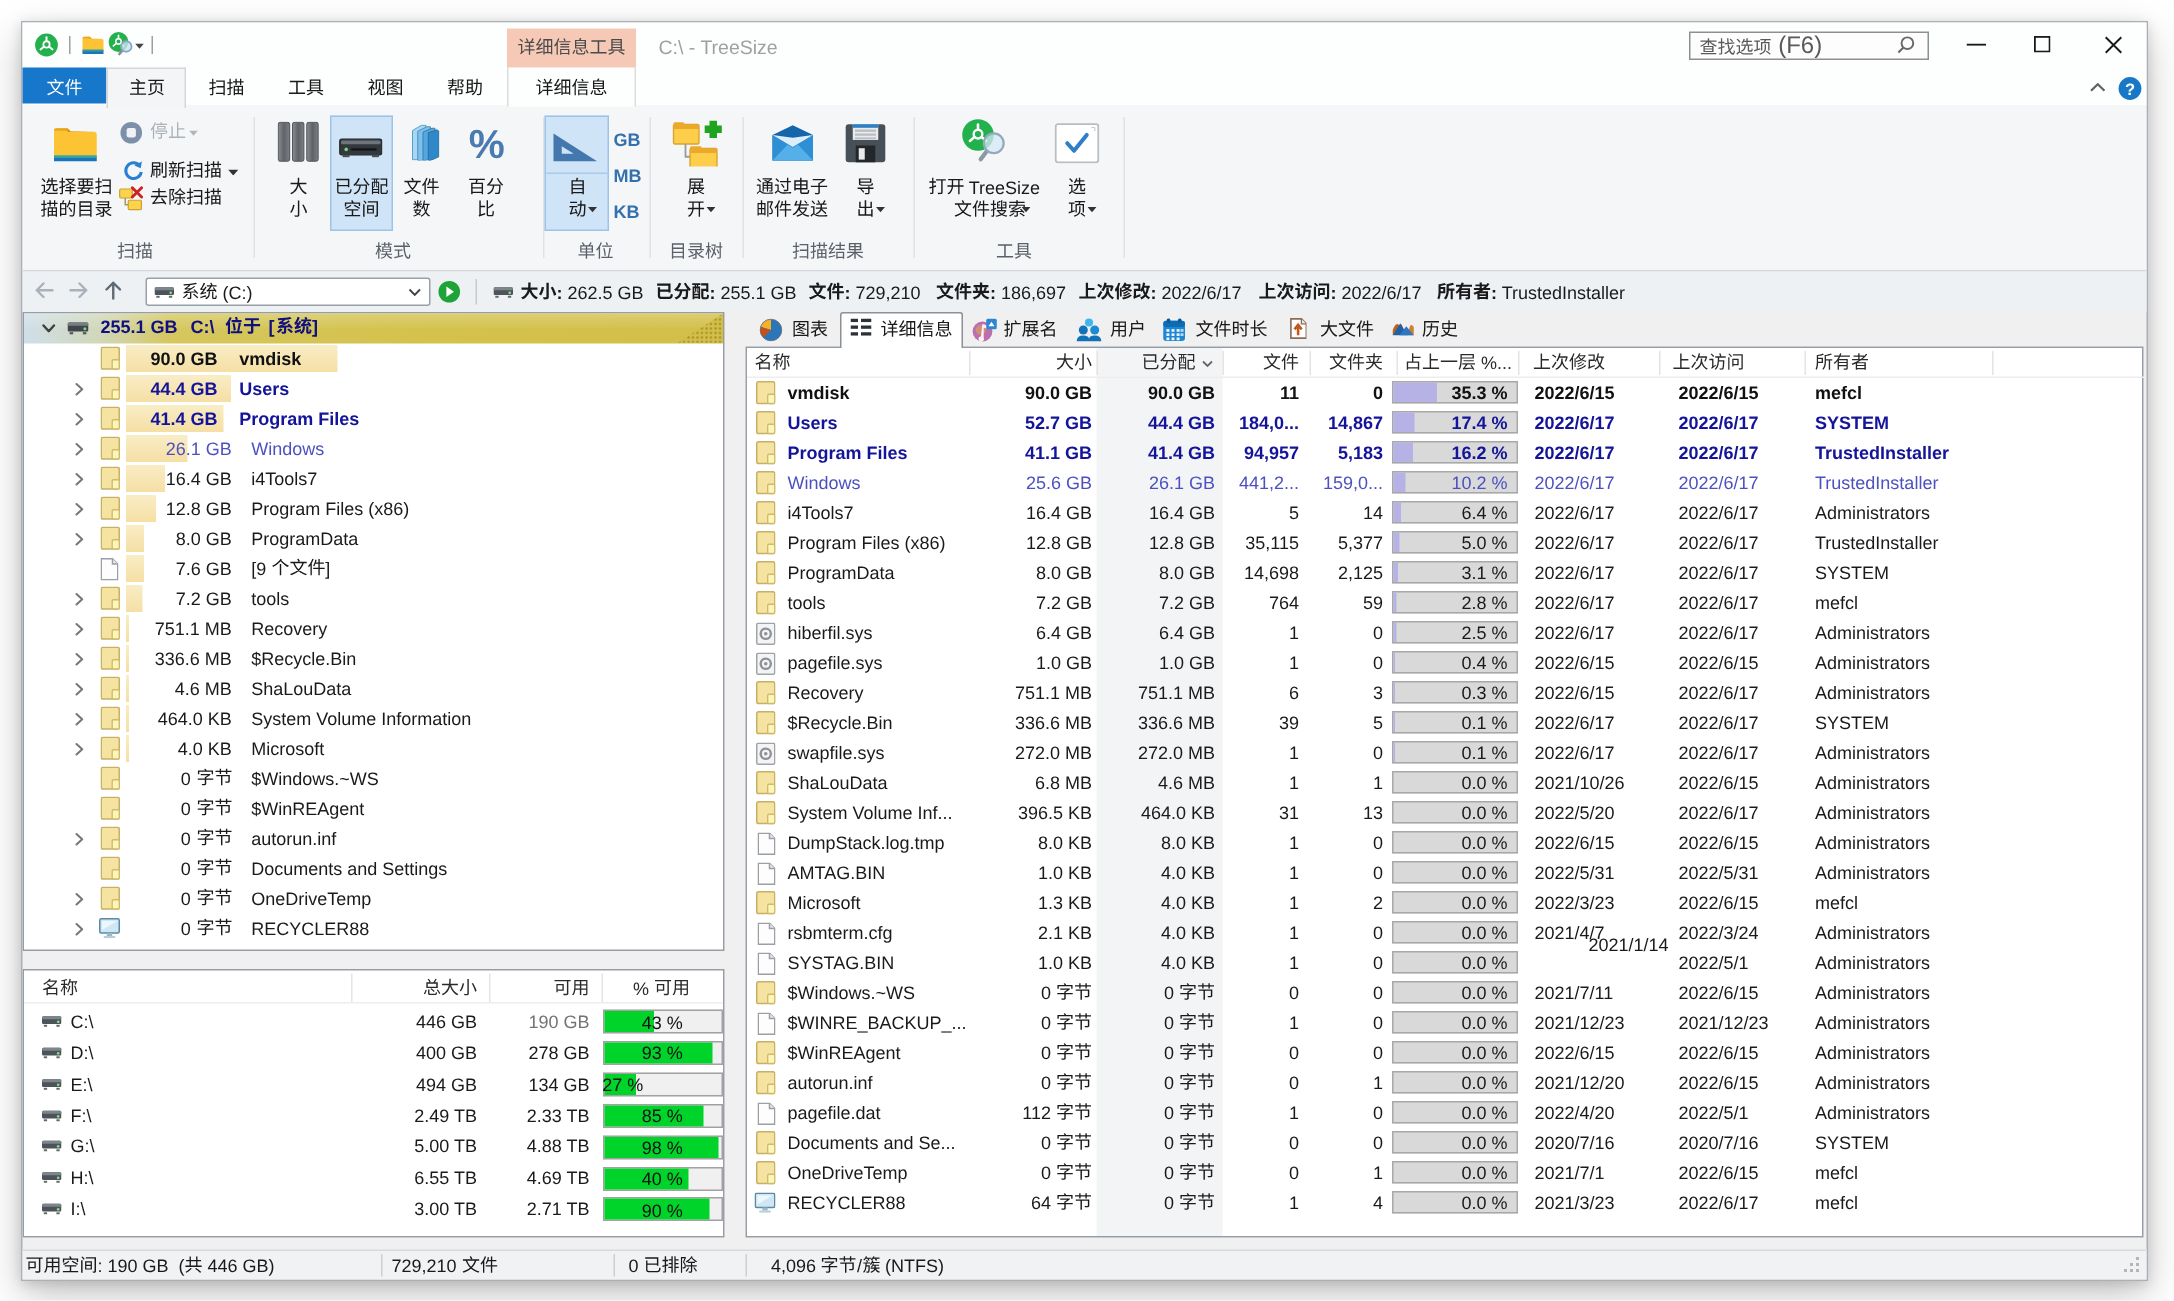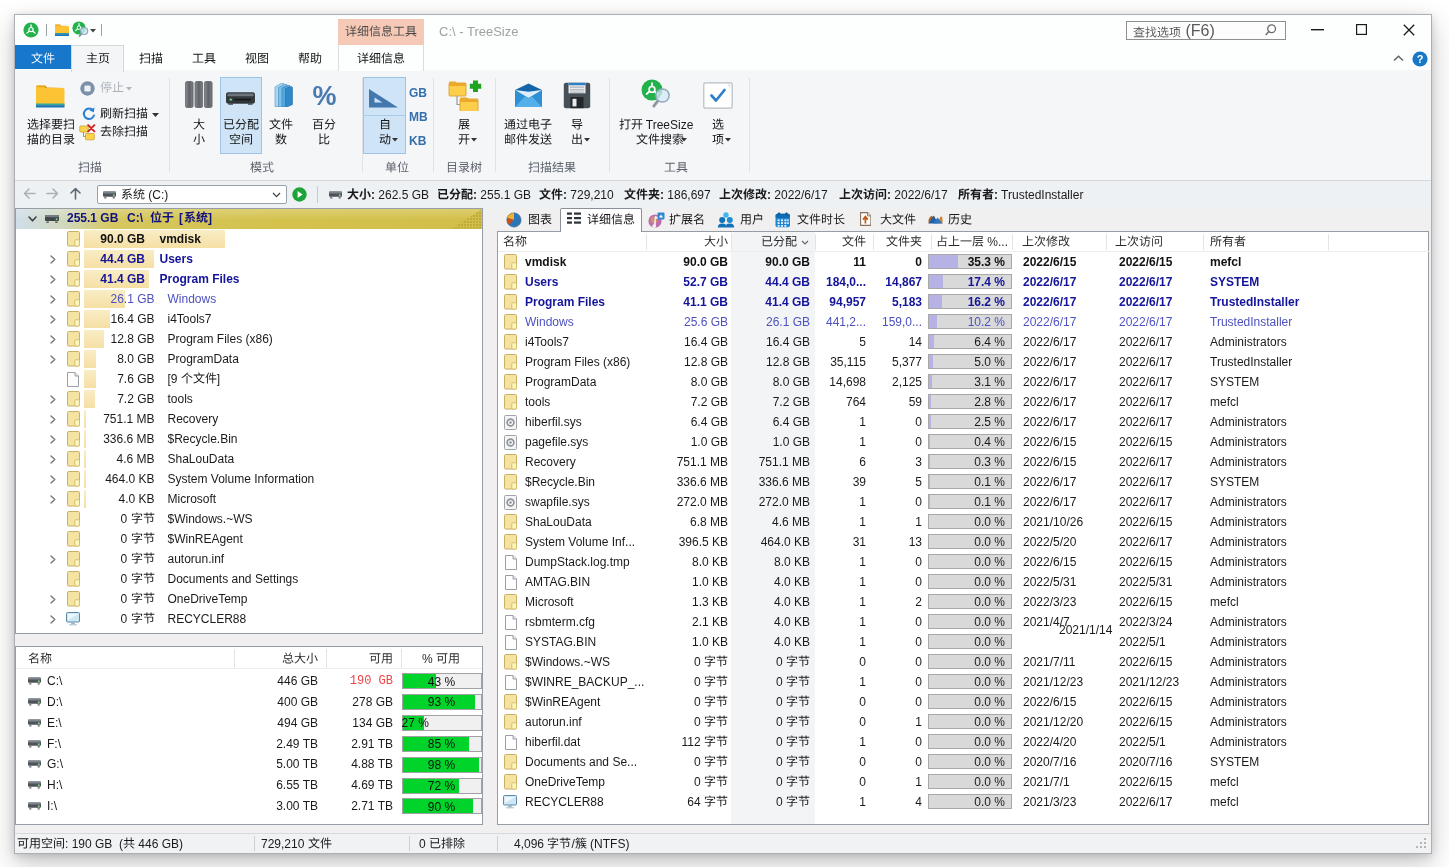--- a/index.html
+++ b/index.html
@@ -706,21 +706,21 @@
       </svg></div>
 <svg class="a" style="left:28px;top:676.0px;width:13px;height:9px" viewBox="0 0 13 9">
       <rect x="0" y="1.5" width="13" height="5.2" rx="1" fill="#4d5358"></rect>
       <rect x="0" y="1.5" width="13" height="2" rx="1" fill="#7e858c"></rect>
       <rect x="1.2" y="7.2" width="2.2" height="1.3" fill="#62686e"></rect>
       <rect x="9.6" y="7.2" width="2.2" height="1.3" fill="#62686e"></rect>
       <circle cx="10.8" cy="5.2" r="0.9" fill="#7ce27c"></circle>
     </svg>
 <div class="a lbl" style="left:47px;top:674.0px;font-size:12px;color:#1a1a1a;line-height:15px;">C:\</div>
 <div class="a lbl" style="left:220px;top:674.0px;font-size:12px;color:#1a1a1a;line-height:15px;width:98px;text-align:right;">446 GB</div>
-<div class="a lbl" style="left:295px;top:674.0px;font-size:12px;color:#ef4444;line-height:15px;width:98px;text-align:right;font-family:Liberation Mono, monospace;">190 GB</div>
+<div class="a lbl" style="left:295px;top:674.0px;font-size:12px;color:#737373;line-height:15px;width:98px;text-align:right;">190 GB</div>
 <div class="a" style="left:401.5px;top:673.3px;width:80px;height:16px;background:#f0f0f0;border:1px solid #a2a2a2;box-sizing:border-box"></div>
 <div class="a" style="left:402.5px;top:674.3px;width:33.5px;height:14px;background:#00d42a"></div>
 <div class="a lbl" style="left:401.5px;top:674.5px;width:80px;text-align:center;color:#111">43 %</div>
 <svg class="a" style="left:28px;top:696.85px;width:13px;height:9px" viewBox="0 0 13 9">
       <rect x="0" y="1.5" width="13" height="5.2" rx="1" fill="#4d5358"></rect>
       <rect x="0" y="1.5" width="13" height="2" rx="1" fill="#7e858c"></rect>
       <rect x="1.2" y="7.2" width="2.2" height="1.3" fill="#62686e"></rect>
       <rect x="9.6" y="7.2" width="2.2" height="1.3" fill="#62686e"></rect>
       <circle cx="10.8" cy="5.2" r="0.9" fill="#7ce27c"></circle>
     </svg>
@@ -745,21 +745,21 @@
 <div class="a lbl" style="left:401.5px;top:716.2px;width:100px;text-align:left;color:#111">27 %</div>
 <svg class="a" style="left:28px;top:738.5500000000001px;width:13px;height:9px" viewBox="0 0 13 9">
       <rect x="0" y="1.5" width="13" height="5.2" rx="1" fill="#4d5358"></rect>
       <rect x="0" y="1.5" width="13" height="2" rx="1" fill="#7e858c"></rect>
       <rect x="1.2" y="7.2" width="2.2" height="1.3" fill="#62686e"></rect>
       <rect x="9.6" y="7.2" width="2.2" height="1.3" fill="#62686e"></rect>
       <circle cx="10.8" cy="5.2" r="0.9" fill="#7ce27c"></circle>
     </svg>
 <div class="a lbl" style="left:47px;top:736.5500000000001px;font-size:12px;color:#1a1a1a;line-height:15px;">F:\</div>
 <div class="a lbl" style="left:220px;top:736.5500000000001px;font-size:12px;color:#1a1a1a;line-height:15px;width:98px;text-align:right;">2.49 TB</div>
-<div class="a lbl" style="left:295px;top:736.5500000000001px;font-size:12px;color:#1a1a1a;line-height:15px;width:98px;text-align:right;">2.91 TB</div>
+<div class="a lbl" style="left:295px;top:736.5500000000001px;font-size:12px;color:#1a1a1a;line-height:15px;width:98px;text-align:right;">2.33 TB</div>
 <div class="a" style="left:401.5px;top:735.85px;width:80px;height:16px;background:#f0f0f0;border:1px solid #a2a2a2;box-sizing:border-box"></div>
 <div class="a" style="left:402.5px;top:736.85px;width:66.3px;height:14px;background:#00d42a"></div>
 <div class="a lbl" style="left:401.5px;top:737.0500000000001px;width:80px;text-align:center;color:#111">85 %</div>
 <svg class="a" style="left:28px;top:759.4000000000001px;width:13px;height:9px" viewBox="0 0 13 9">
       <rect x="0" y="1.5" width="13" height="5.2" rx="1" fill="#4d5358"></rect>
       <rect x="0" y="1.5" width="13" height="2" rx="1" fill="#7e858c"></rect>
       <rect x="1.2" y="7.2" width="2.2" height="1.3" fill="#62686e"></rect>
       <rect x="9.6" y="7.2" width="2.2" height="1.3" fill="#62686e"></rect>
       <circle cx="10.8" cy="5.2" r="0.9" fill="#7ce27c"></circle>
     </svg>
@@ -774,21 +774,21 @@
       <rect x="0" y="1.5" width="13" height="2" rx="1" fill="#7e858c"></rect>
       <rect x="1.2" y="7.2" width="2.2" height="1.3" fill="#62686e"></rect>
       <rect x="9.6" y="7.2" width="2.2" height="1.3" fill="#62686e"></rect>
       <circle cx="10.8" cy="5.2" r="0.9" fill="#7ce27c"></circle>
     </svg>
 <div class="a lbl" style="left:47px;top:778.2500000000001px;font-size:12px;color:#1a1a1a;line-height:15px;">H:\</div>
 <div class="a lbl" style="left:220px;top:778.2500000000001px;font-size:12px;color:#1a1a1a;line-height:15px;width:98px;text-align:right;">6.55 TB</div>
 <div class="a lbl" style="left:295px;top:778.2500000000001px;font-size:12px;color:#1a1a1a;line-height:15px;width:98px;text-align:right;">4.69 TB</div>
 <div class="a" style="left:401.5px;top:777.5500000000001px;width:80px;height:16px;background:#f0f0f0;border:1px solid #a2a2a2;box-sizing:border-box"></div>
 <div class="a" style="left:402.5px;top:778.5500000000001px;width:56.2px;height:14px;background:#00d42a"></div>
-<div class="a lbl" style="left:401.5px;top:778.7500000000001px;width:80px;text-align:center;color:#111">72 %</div>
+<div class="a lbl" style="left:401.5px;top:778.7500000000001px;width:80px;text-align:center;color:#111">40 %</div>
 <svg class="a" style="left:28px;top:801.1000000000001px;width:13px;height:9px" viewBox="0 0 13 9">
       <rect x="0" y="1.5" width="13" height="5.2" rx="1" fill="#4d5358"></rect>
       <rect x="0" y="1.5" width="13" height="2" rx="1" fill="#7e858c"></rect>
       <rect x="1.2" y="7.2" width="2.2" height="1.3" fill="#62686e"></rect>
       <rect x="9.6" y="7.2" width="2.2" height="1.3" fill="#62686e"></rect>
       <circle cx="10.8" cy="5.2" r="0.9" fill="#7ce27c"></circle>
     </svg>
 <div class="a lbl" style="left:47px;top:799.1000000000001px;font-size:12px;color:#1a1a1a;line-height:15px;">I:\</div>
 <div class="a lbl" style="left:220px;top:799.1000000000001px;font-size:12px;color:#1a1a1a;line-height:15px;width:98px;text-align:right;">3.00 TB</div>
 <div class="a lbl" style="left:295px;top:799.1000000000001px;font-size:12px;color:#1a1a1a;line-height:15px;width:98px;text-align:right;">2.71 TB</div>
@@ -1322,21 +1322,21 @@
 <div class="a lbl" style="left:812px;width:110px;text-align:right;top:714.5px;color:#1a1a1a;">1</div>
 <div class="a" style="left:928px;top:714px;width:84px;height:15px;background:#d9d9d9;border:1px solid #a8a8a8;box-sizing:border-box"></div>
 <div class="a lbl" style="left:900px;width:105px;text-align:right;top:714.5px;color:#1a1a1a;">0.0 %</div>
 <div class="a lbl" style="left:1023px;top:714.5px;color:#1a1a1a;">2021/12/20</div>
 <div class="a lbl" style="left:1119px;top:714.5px;color:#1a1a1a;">2022/6/15</div>
 <div class="a lbl" style="left:1210px;top:714.5px;color:#1a1a1a;">Administrators</div>
 <svg class="a" style="left:505px;top:734.5px;width:12px;height:15px" viewBox="0 0 12 15">
       <path d="M0.5 0.5 L8 0.5 L11.5 4 L11.5 14.5 L0.5 14.5 Z" fill="#fdfdfd" stroke="#9aa0a6" stroke-width="1"></path>
       <path d="M8 0.5 L8 4 L11.5 4" fill="#e8eaec" stroke="#9aa0a6" stroke-width="1"></path>
     </svg>
-<div class="a lbl" style="left:525px;top:734.5px;color:#1a1a1a;">hiberfil.dat</div>
+<div class="a lbl" style="left:525px;top:734.5px;color:#1a1a1a;">pagefile.dat</div>
 <div class="a lbl" style="left:618px;width:110px;text-align:right;top:734.5px;color:#1a1a1a;">112 <svg class="z" style="width:24px;height:12px" viewBox="0 -176 400 200">
         <use href="#r5b57"></use>
         <use href="#r8282" x="200"></use>
       </svg></div>
 <div class="a lbl" style="left:700px;width:110px;text-align:right;top:734.5px;color:#1a1a1a;">0 <svg class="z" style="width:24px;height:12px" viewBox="0 -176 400 200">
         <use href="#r5b57"></use>
         <use href="#r8282" x="200"></use>
       </svg></div>
 <div class="a lbl" style="left:756px;width:110px;text-align:right;top:734.5px;color:#1a1a1a;">1</div>
 <div class="a lbl" style="left:812px;width:110px;text-align:right;top:734.5px;color:#1a1a1a;">0</div>

